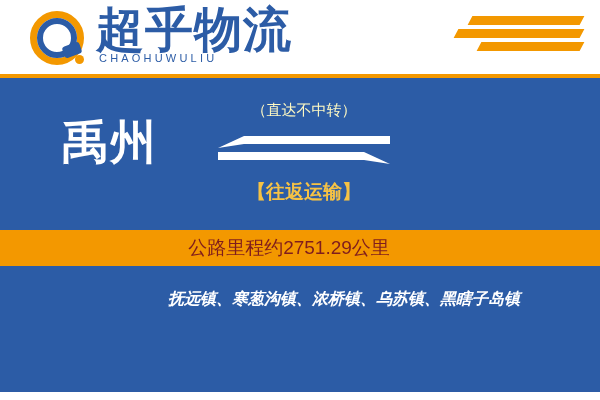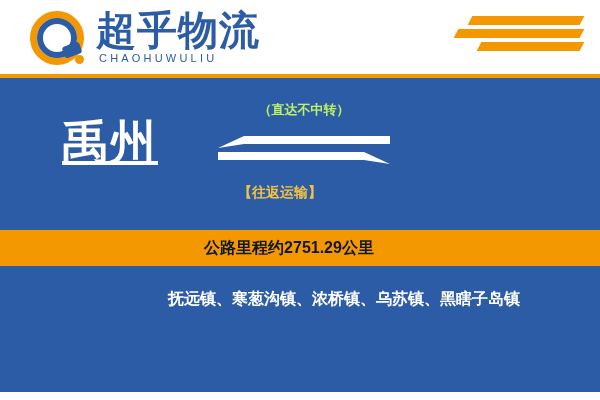--- a/index.html
+++ b/index.html
@@ -70,21 +70,21 @@
     top: 44px;
     width: 9px;
     height: 9px;
     border-radius: 50%;
     background: #f39800;
   }
   .brand-cn {
     position: absolute;
     left: 96px;
     top: 8px;
-    font-size: 40px;
+    font-size: 48px;
     line-height: 44px;
     font-weight: bold;
     color: #2c5ca6;
     letter-spacing: 1px;
     white-space: nowrap;
   }
   .brand-en {
     position: absolute;
     left: 99px;
     top: 52px;
@@ -131,43 +131,42 @@
   }
   .city {
     position: absolute;
     top: 36px;
     font-size: 46px;
     line-height: 56px;
     font-weight: bold;
     color: #ffffff;
     letter-spacing: 2px;
     white-space: nowrap;
-    text-decoration: underline;
   }
   .city.origin { left: 62px; }
   .city.dest   { left: 398px; }
 
   .route-note-top {
     position: absolute;
     left: 246px;
     top: 22px;
     width: 116px;
     text-align: center;
-    font-size: 13px;
+    font-size: 15px;
     line-height: 20px;
-    color: #bef264;
-    white-space: nowrap;
-    font-weight: bold;
+    color: #fef9c3;
+    white-space: nowrap;
   }
   .route-note-bottom {
     position: absolute;
     left: 238px;
     top: 104px;
     width: 132px;
-    font-size: 14px;
+    text-align: center;
+    font-size: 19px;
     line-height: 20px;
     color: #f6c244;
     font-weight: bold;
     white-space: nowrap;
   }
   .arrows {
     position: absolute;
     left: 218px;
     top: 56px;
     width: 172px;
@@ -180,24 +179,24 @@
     position: absolute;
     left: 0; top: 230px;
     width: 600px;
     height: 36px;
     background: #f39800;
     display: flex;
     align-items: center;
     justify-content: center;
   }
   .stats-bar .stat {
-    font-size: 16px;
+    font-size: 19px;
     line-height: 20px;
-    font-weight: bold;
-    color: #0f172a;
+    font-weight: normal;
+    color: #7f1d1d;
     white-space: nowrap;
   }
   .stats-bar .gap { width: 22px; }
 
   
   .coverage {
     position: absolute;
     left: 0; top: 266px;
     width: 600px;
     height: 134px;
@@ -205,20 +204,21 @@
   }
   .coverage-text {
     position: absolute;
     left: 168px;
     top: 20px;
     width: 412px;
     font-size: 16px;
     line-height: 26px;
     color: #ffffff;
     font-weight: bold;
+    font-style: italic;
   }
 
   .bottom-rule {
     position: absolute;
     left: 0;
     top: 392px;
     width: 600px;
     height: 8px;
     background: #ffffff;
   }

